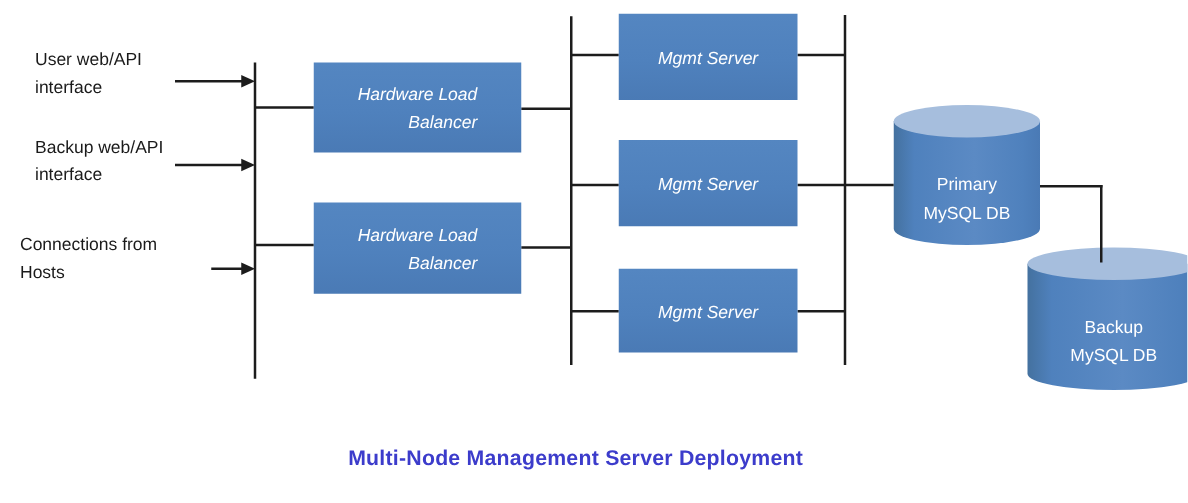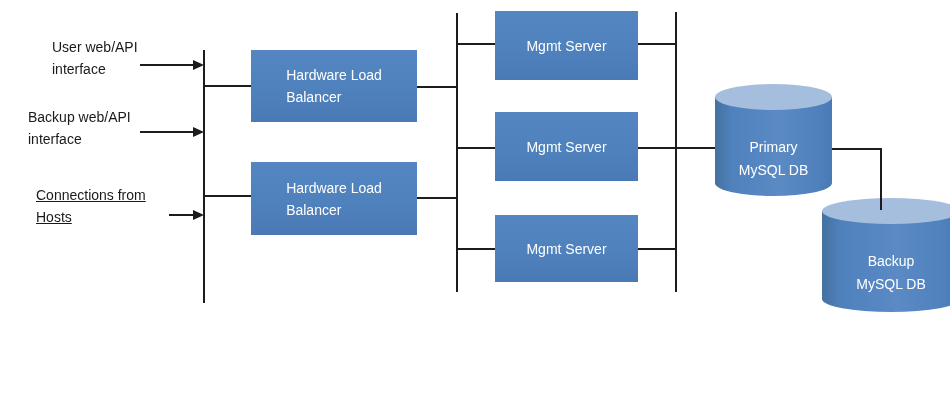--- a/index.html
+++ b/index.html
@@ -39,23 +39,24 @@
     border-bottom:5px solid transparent;
   }
 
   
   .node {
     position:absolute;
     background:#4f81bd;
     background:linear-gradient(180deg,#5486c1 0%,#4f81bd 55%,#4a7ab5 100%);
     color:#ffffff;
     display:flex; align-items:center; justify-content:center;
-    text-align:left;
+    text-align:right;
     font-size:14px; line-height:22px;
     white-space:pre-line;
+    font-style:italic;
   }
 
   
   .cylinder { position:absolute; }
   .cyl-body {
     position:absolute; left:0; right:0; top:13px; bottom:0;
     background:linear-gradient(90deg,#44719f 0%,#4f81bd 14%,#5b8ac4 55%,#4f81bd 88%,#4a7ab5 100%);
     border-radius:0 0 50% 50% / 0 0 13px 13px;
   }
   .cyl-top {
@@ -81,25 +82,25 @@
     font-weight:bold;
     font-size:17px;
     letter-spacing:0.2px;
   }
 </style>
 </head>
 <body>
 
 <div class="canvas">
 
-  <div class="io-label" style="left:28px; top:36px;margin-left:24px;">User web/API
+  <div class="io-label" style="left:28px; top:36px;">User web/API
 interface</div>
   <div class="io-label" style="left:28px; top:106px;">Backup web/API
 interface</div>
-  <div class="io-label" style="left:36px; top:184px;text-decoration:underline;">Connections from
+  <div class="io-label" style="left:16px; top:184px;">Connections from
 Hosts</div>
 
   <div class="arrow" style="left:140px; top:60px; width:64px;">
     <span class="shaft"></span>
     <span class="head"></span>
   </div>
   <div class="arrow" style="left:140px; top:127px; width:64px;">
     <span class="shaft"></span>
     <span class="head"></span>
   </div>
@@ -155,14 +156,15 @@
 MySQL DB</div>
   </div>
 
   <div class="cylinder" style="left:822px; top:198px; width:138px; height:114px;">
     <div class="cyl-body"></div>
     <div class="cyl-top"></div>
     <div class="cyl-label">Backup
 MySQL DB</div>
   </div>
 
+  <div class="title">Multi-Node Management Server Deployment</div>
 
 </div>
 
 </body></html>

